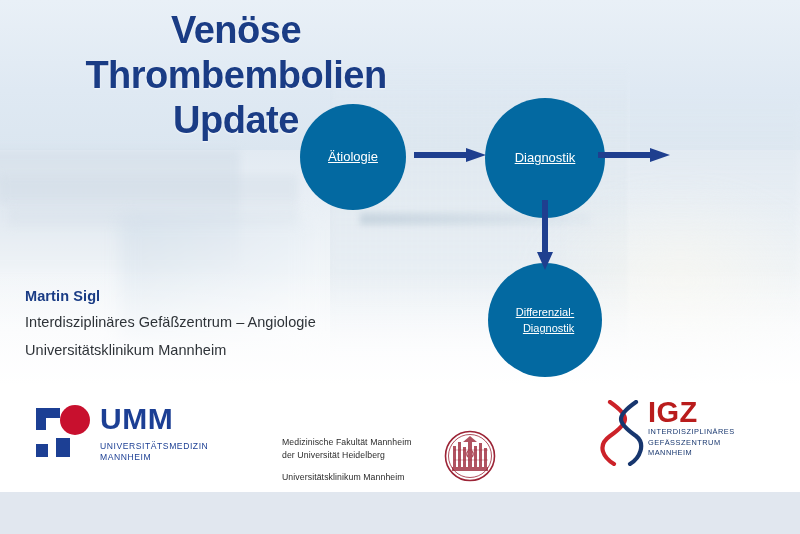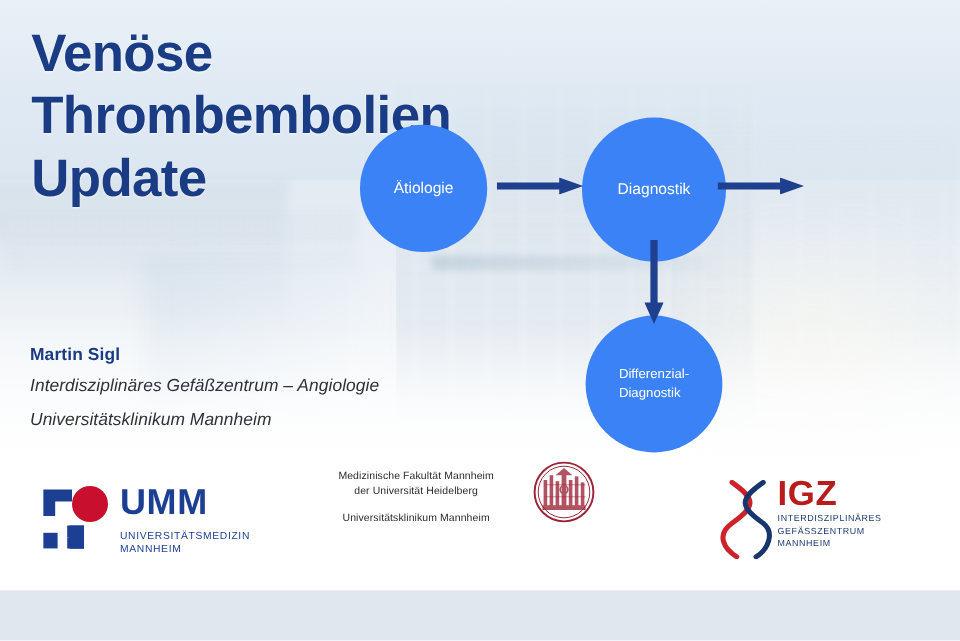--- a/index.html
+++ b/index.html
@@ -112,65 +112,66 @@
     position: absolute;
     left: 120px; top: 215px; width: 190px; height: 130px;
     filter: blur(9px);
     opacity: .45;
     background: linear-gradient(to bottom right, #c9d8e6, #e9f0f6 60%, #ffffff);
   }
 
   
   .title {
     position: absolute;
-    left: 26px; top: 19px;
+    left: 26px; top: 8px;
     width: 420px;
     color: #1a3c85;
-    font-size: 44px;
+    font-size: 38px;
     font-weight: bold;
     line-height: 1.18;
     letter-spacing: -0.5px;
     text-shadow: 0 1px 2px rgba(255,255,255,.7);
     white-space: pre-line;
+    text-align: center;
   }
 
   
   .author-name {
     position: absolute;
     left: 25px; top: 288px;
     font-size: 14.5px;
     font-weight: bold;
     color: #1a3c85;
     letter-spacing: .1px;
   }
   .affil {
     position: absolute;
     left: 25px;
     font-size: 14.5px;
     color: #2e3338;
     letter-spacing: .05px;
-    font-style: italic;
   }
   .affil-1 { top: 314px; }
   .affil-2 { top: 342px; }
 
   
   .node {
     position: absolute;
     border-radius: 50%;
-    background: #3b82f6;
+    background: #0369a1;
     color: #ffffff;
     display: flex;
     align-items: center;
     justify-content: center;
-    text-align: left;
+    text-align: right;
     font-size: 13px;
     line-height: 1.5;
     box-sizing: border-box;
     white-space: pre-line;
+    text-decoration: underline;
   }
   #node-aetiologie  { left: 300px; top: 104px; width: 106px; height: 106px; }
   #node-diagnostik  { left: 485px; top: 98px;  width: 120px; height: 120px; }
   #node-therapie    { left: 664px; top: 104px; width: 114px; height: 114px; }
   #node-ddx         { left: 488px; top: 263px; width: 114px; height: 114px; font-size: 11px; }
 
   .arrow-h {
     position: absolute;
     height: 14px;
   }
@@ -209,22 +210,22 @@
   }
   .umm-sub {
     margin-top: 7px;
     font-size: 8.6px; color: #1c3f94; letter-spacing: .55px;
     line-height: 1.32; white-space: pre-line;
   }
 
   
   .logo-hd {
     position: absolute;
-    left: 282px; top: 390px;
-    width: 230px; height: 56px; text-align: center;
+    left: 282px; top: 436px;
+    width: 230px; height: 56px;
   }
   .hd-lines { position: absolute; left: 0; top: 0; }
   .hd-l1 {
     font-size: 8.7px; color: #2b2b2b; line-height: 1.45; letter-spacing: .1px;
     white-space: pre-line;
   }
   .hd-l2 {
     margin-top: 11px;
     font-size: 8.7px; color: #2b2b2b; letter-spacing: .1px;
   }

